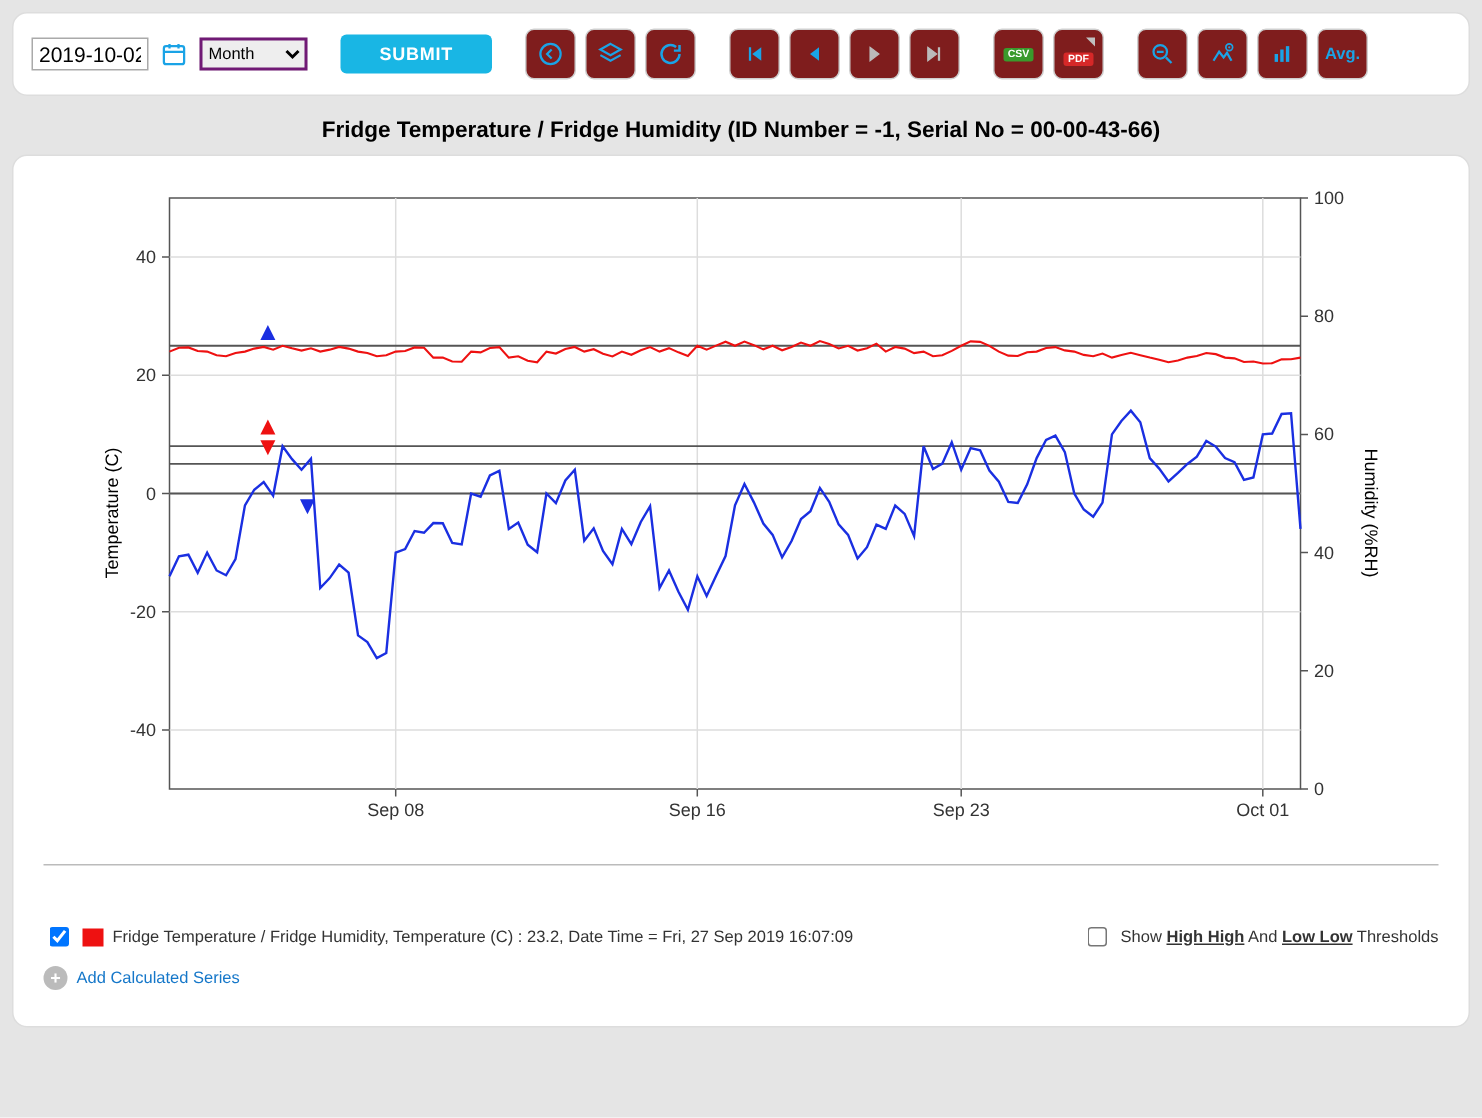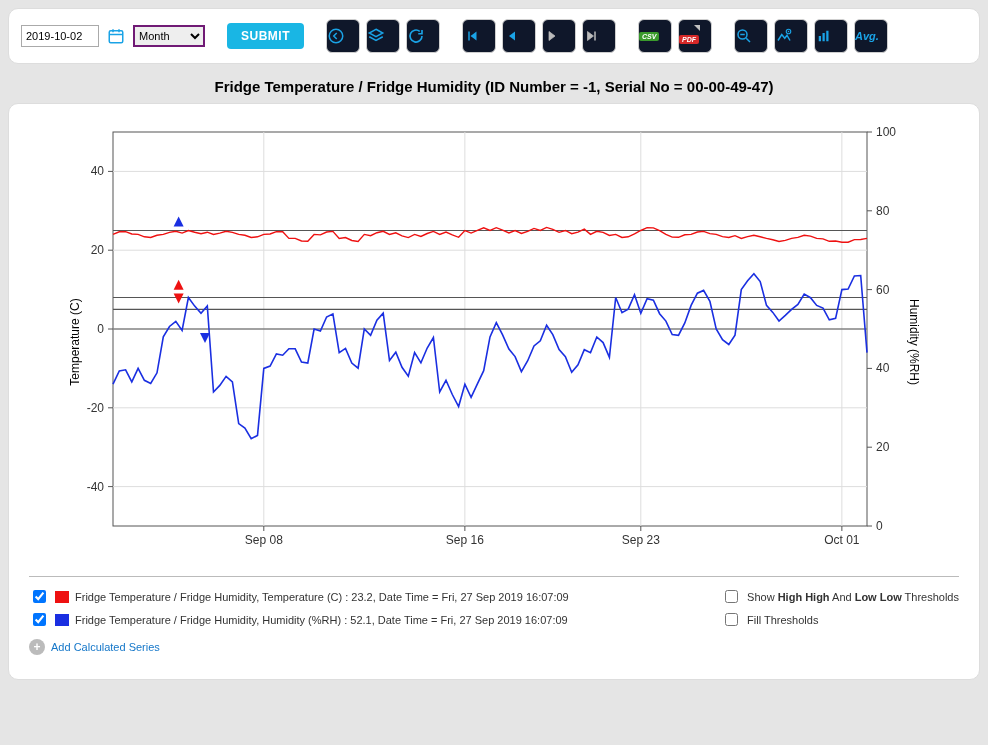--- a/index.html
+++ b/index.html
@@ -1,50 +1,50 @@
 <!DOCTYPE html>
 <html><head>
 <meta charset="utf-8">
 <style>
   html,body{margin:0;padding:0;font-family:Arial,Helvetica,sans-serif;background:#e5e5e5;}
   *{box-sizing:border-box;}
   .page{width:988px;margin:0 auto;padding:8px;}
   .toolbar{background:#fff;border:1px solid #ddd;border-radius:10px;padding:10px 12px;display:flex;align-items:center;gap:6px;}
-  .date-input{width:78px;height:22px;font-size:11px;border:1px solid #aaa;padding:2px 4px;}
+  .date-input{width:78px;height:22px;font-size:14px;border:1px solid #aaa;padding:2px 4px;}
   .cal-icon{width:22px;height:22px;display:inline-flex;align-items:center;justify-content:center;color:#1aa3e6;}
   .cal-icon svg{width:18px;height:18px;}
   .period-select{height:22px;font-size:11px;width:72px;border:2px solid #701a75;background:#eee;}
-  .submit-btn{background:#19b6e4;border:none;border-radius:4px;color:#fff;font-weight:bold;font-size:12px;padding:6px 14px;cursor:pointer;letter-spacing:.5px;}
-  .icon-btn{width:34px;height:34px;border:1px solid #cfcfcf;border-radius:6px;background:#0f172a;display:inline-flex;align-items:center;cursor:pointer;font-style:italic;}
+  .submit-btn{background:#19b6e4;border:none;border-radius:4px;color:#fff;font-weight:bold;font-size:12px;padding:6px 26px;cursor:pointer;letter-spacing:.5px;}
+  .icon-btn{width:34px;height:34px;border:1px solid #cfcfcf;border-radius:6px;background:#7f1d1d;display:inline-flex;align-items:center;justify-content:center;cursor:pointer;}
   .icon-btn svg{width:18px;height:18px;}
   .icon-btn.disabled svg *{stroke:#bbb;fill:#bbb;}
   .gap{width:10px;}
   .csv-badge{background:#3a9a2c;color:#fff;font-size:7px;font-weight:bold;border-radius:2px;padding:1px 3px;}
   .pdf-badge{background:#d62828;color:#fff;font-size:7px;font-weight:bold;border-radius:2px;padding:1px 3px;position:relative;}
   .pdf-wrap{position:relative;width:20px;height:20px;}
   .pdf-corner{position:absolute;right:-1px;top:-1px;width:0;height:0;border-left:6px solid transparent;border-top:6px solid #c0c0c0;}
   .avg-txt{color:#1aa3e6;font-size:11px;font-weight:bold;}
   .title{text-align:center;font-weight:bold;font-size:15px;padding:14px 0 8px;}
   .panel{background:#fff;border:1px solid #ddd;border-radius:10px;padding:18px 20px 24px;}
   .chart-wrap{position:relative;margin-left:26px;margin-right:26px;}
   .ylabel-left{position:absolute;left:-24px;top:50%;transform:translateY(-50%) rotate(-90deg);font-size:12px;white-space:nowrap;}
   .ylabel-right{position:absolute;right:-24px;top:50%;transform:translateY(-50%) rotate(90deg);font-size:12px;white-space:nowrap;}
   svg.chart{display:block;}
   .legend-row{display:flex;gap:40px;border-top:1px solid #bbb;margin-top:14px;padding-top:10px;font-size:11px;color:#333;}
   .legend-col{display:flex;flex-direction:column;gap:4px;}
-  .leg-item{display:flex;align-items:center;gap:6px;}
+  .leg-item{display:flex;align-items:center;gap:6px;margin-top:28px;}
   .swatch{width:14px;height:12px;display:inline-block;}
   .swatch.red{background:#e11;}
   .swatch.blue{background:#1a2fe1;}
   .link-row{display:flex;align-items:center;gap:6px;margin-top:10px;font-size:11px;}
   .link{color:#1577c9;cursor:pointer;}
   .plus-icon{width:16px;height:16px;border-radius:50%;background:#bbb;color:#fff;display:inline-flex;align-items:center;justify-content:center;font-weight:bold;font-size:12px;}
   .save-icon{color:#19b6e4;}
   .cb{vertical-align:middle;width:13px;height:13px;}
-  .thresh-label b{font-weight:bold;}
+  .thresh-label b{font-weight:bold;text-decoration:underline;}
 </style>
 </head>
 <body>
 <div class="page">
 
 <div class="toolbar">
   <input class="date-input" value="2019-10-02" style="">
   <span class="cal-icon">
     <svg viewBox="0 0 24 24">
           <rect x="3" y="5" width="18" height="16" rx="2" fill="none" stroke="#1aa3e6" stroke-width="2"></rect>
@@ -130,21 +130,21 @@
           <rect x="5" y="12" width="3" height="7" fill="#1aa3e6"></rect>
           <rect x="10" y="8" width="3" height="11" fill="#1aa3e6"></rect>
           <rect x="15" y="5" width="3" height="14" fill="#1aa3e6"></rect>
         </svg>
       </span>
   <span class="icon-btn">
         <span class="avg-txt">Avg.</span>
       </span>
 </div>
 
-<div class="title">Fridge Temperature / Fridge Humidity (ID Number = -1, Serial No = 00-00-49-47)</div>
+<div class="title">Fridge Temperature / Fridge Humidity (ID Number = -1, Serial No = 00-00-43-66)</div>
 
 <div class="panel">
   <div class="chart-wrap">
     <div class="ylabel-left">Temperature (C)</div>
     <div class="ylabel-right">Humidity (%RH)</div>
     <svg class="chart" id="chart-svg" width="870" height="440">
           <rect x="58" y="10" width="754" height="394" fill="#fff" stroke="#555" stroke-width="1"></rect>
           <line x1="58" y1="364.6" x2="812" y2="364.6" stroke="#ddd"></line>
           <line x1="53" y1="364.6" x2="58" y2="364.6" stroke="#555"></line>
           <text x="49" y="368.6" text-anchor="end" font-size="12" fill="#333">-40</text>
@@ -197,35 +197,26 @@
         </svg>
   </div>
 
   <div class="legend-row">
     <div class="legend-col" style="flex:1.1;">
       <div class="leg-item">
         <input type="checkbox" class="cb" checked="" style="">
         <span class="swatch red"></span>
         <span>Fridge Temperature / Fridge Humidity, Temperature (C) : 23.2, Date Time = Fri, 27 Sep 2019 16:07:09</span>
       </div>
-      <div class="leg-item">
-        <input type="checkbox" class="cb" checked="" style="">
-        <span class="swatch blue"></span>
-        <span>Fridge Temperature / Fridge Humidity, Humidity (%RH) : 52.1, Date Time = Fri, 27 Sep 2019 16:07:09</span>
-      </div>
     </div>
     <div class="legend-col">
       <div class="leg-item thresh-label">
         <input type="checkbox" class="cb" style="">
         <span>Show <b>High High</b> And <b>Low Low</b> Thresholds</span>
       </div>
-      <div class="leg-item">
-        <input type="checkbox" class="cb" style="">
-        <span>Fill Thresholds</span>
-      </div>
     </div>
   </div>
 
   <div class="link-row">
     <span class="plus-icon">+</span>
     <span class="link">Add Calculated Series</span>
   </div>
 </div>
 
 </div>

